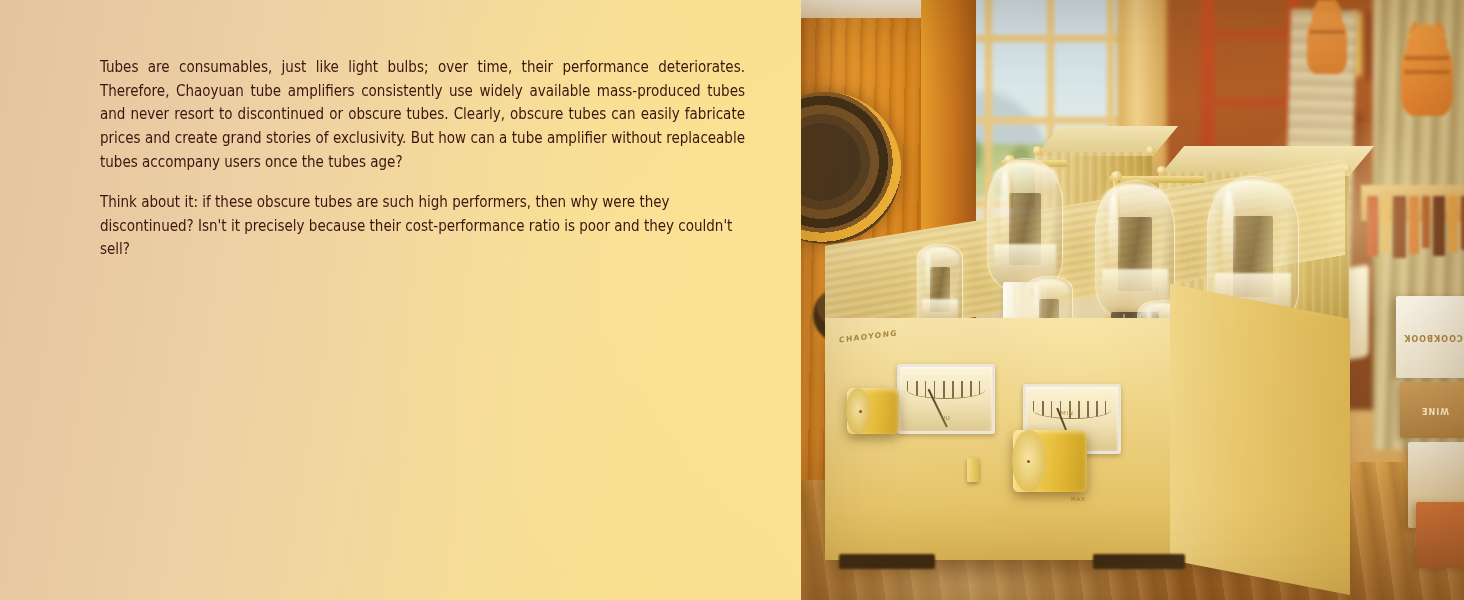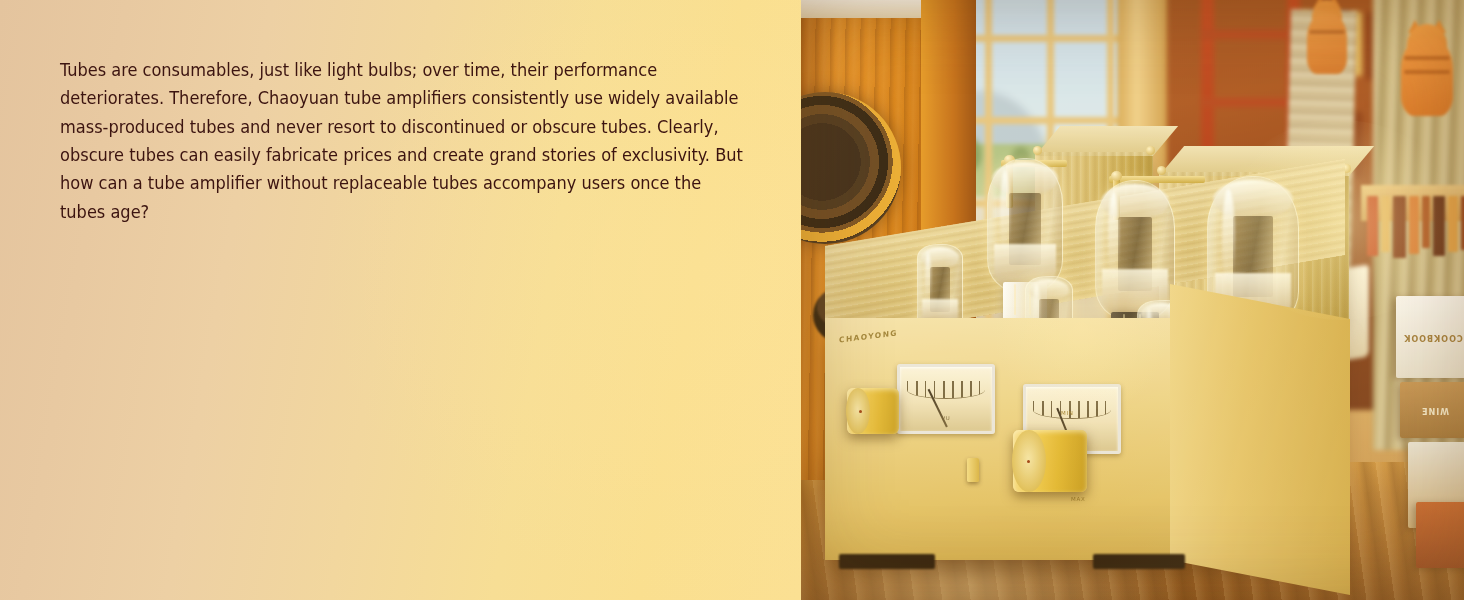--- a/index.html
+++ b/index.html
@@ -42,27 +42,28 @@
     line-height:1.27;
     letter-spacing:-0.1px;
     color:#4B0F14;
     max-width:690px;
     margin:6px 0 22px 0;
     font-stretch:condensed;
   }
   .body-copy { position:relative; z-index:2; max-width:690px; }
   .body-copy p {
     font-family:"DejaVu Sans Condensed","Liberation Sans Narrow","Liberation Sans", sans-serif;
-    font-size:18px;
+    font-size:15px;
     line-height:1.575;
     color:#3C1410;
     text-align:justify;
     text-justify:inter-word;
     margin-bottom:17px;
     font-stretch:condensed;
+    margin-left:40px;
   }
   .body-copy p:last-child { margin-bottom:0; text-align:left; }
   .body-copy p.p-2 { margin-bottom:18px; }
 
   
   .photo {
     position:relative; flex:1 1 auto; height:600px; overflow:hidden;
     background:#8A5418;
   }
   .layer { position:absolute; }
@@ -453,20 +454,21 @@
   }
 </style>
 </head>
 <body>
 
 <div class="banner">
 
   <section class="text-panel">
     <div class="body-copy">
       <p class="p-1">Tubes are consumables, just like light bulbs; over time, their performance deteriorates. Therefore, Chaoyuan tube amplifiers consistently use widely available mass-produced tubes and never resort to discontinued or obscure tubes. Clearly, obscure tubes can easily fabricate prices and create grand stories of exclusivity. But how can a tube amplifier without replaceable tubes accompany users once the tubes age?</p>
+      <p class="p-2">Think about it: if these obscure tubes are such high performers, then why were they discontinued? Isn't it precisely because their cost-performance ratio is poor and they couldn't sell?</p>
     </div>
   </section>
 
   <figure class="photo">
 
     <div class="layer backdrop"></div>
 
     <div class="layer window">
       <div class="sky"></div>
       <div class="hill"></div>

